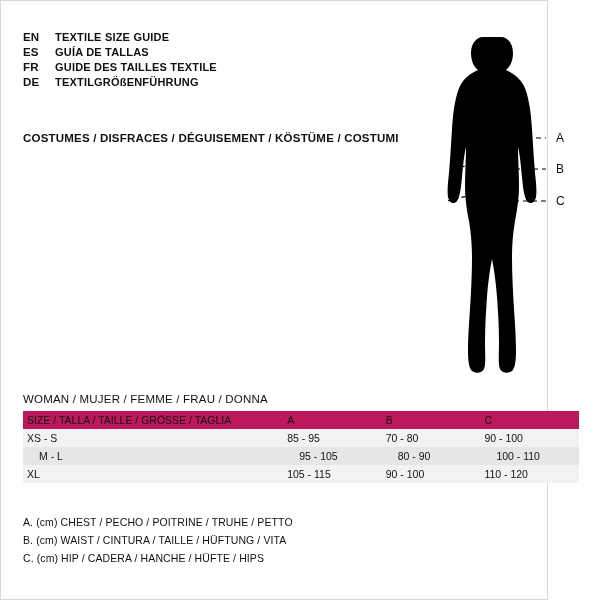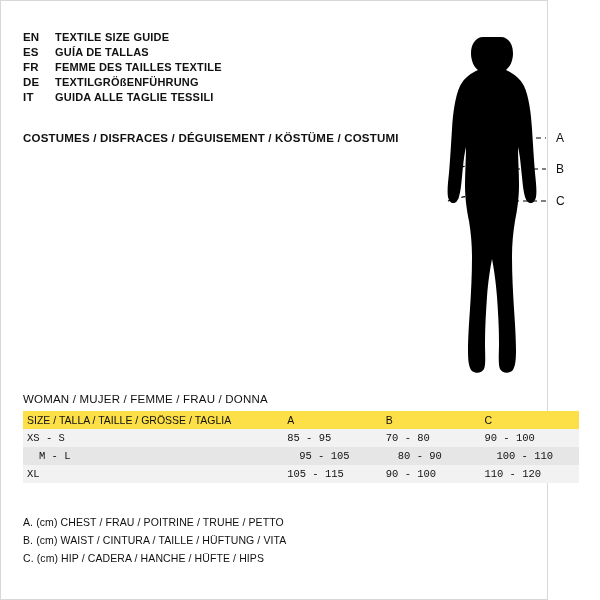--- a/index.html
+++ b/index.html
@@ -94,30 +94,29 @@
   table.size-table th,
   table.size-table td {
     font-size: 10.5px;
     padding: 2px 4px;
     text-align: left;
     color: #111;
     font-weight: normal;
     height: 14px;
   }
   table.size-table thead th {
-    background: #fde047;
+    background: #be185d;
     font-weight: normal;
   }
   table.size-table tbody tr.alt td {
     background: #e6e6e6;
     padding-left: 16px;
   }
   table.size-table tbody tr td {
     background: #f2f2f2;
-    font-family: Liberation Mono, monospace;
   }
   .col-size { width: 48%; }
   .col-m { width: 17.3%; text-align: left; }
   th.col-m, td.col-m { padding-left: 6px; }
 
   
   .legend {
     position: absolute;
     left: 22px;
     top: 515px;
@@ -139,29 +138,25 @@
     <div class="lang-row">
       <span class="lang-code">EN</span>
       <span class="lang-text">TEXTILE SIZE GUIDE</span>
     </div>
     <div class="lang-row">
       <span class="lang-code">ES</span>
       <span class="lang-text">GUÍA DE TALLAS</span>
     </div>
     <div class="lang-row">
       <span class="lang-code">FR</span>
-      <span class="lang-text">FEMME DES TAILLES TEXTILE</span>
+      <span class="lang-text">GUIDE DES TAILLES TEXTILE</span>
     </div>
     <div class="lang-row">
       <span class="lang-code">DE</span>
       <span class="lang-text">TEXTILGRÖßENFÜHRUNG</span>
-    </div>
-    <div class="lang-row">
-      <span class="lang-code">IT</span>
-      <span class="lang-text">GUIDA ALLE TAGLIE TESSILI</span>
     </div>
   </div>
 
   <div class="costumes-line">COSTUMES / DISFRACES / DÉGUISEMENT / KÖSTÜME / COSTUMI</div>
 
   <div class="figure-wrap">
     <svg width="190" height="360" viewBox="0 0 190 360" xmlns="http://www.w3.org/2000/svg">
       <g>
         <path fill="#000000" d="
           M62,16
@@ -254,18 +249,18 @@
           <td class="col-size">XL</td>
           <td class="col-m">105 - 115</td>
           <td class="col-m">90 - 100</td>
           <td class="col-m">110 - 120</td>
         </tr>
       </tbody>
     </table>
   </div>
 
   <div class="legend">
-    <div class="legend-row">A. (cm) CHEST / FRAU / POITRINE / TRUHE / PETTO</div>
+    <div class="legend-row">A. (cm) CHEST / PECHO / POITRINE / TRUHE / PETTO</div>
     <div class="legend-row">B. (cm) WAIST / CINTURA / TAILLE / HÜFTUNG / VITA</div>
     <div class="legend-row">C. (cm) HIP / CADERA / HANCHE / HÜFTE / HIPS</div>
   </div>
 
 </div>
 
 </body></html>

